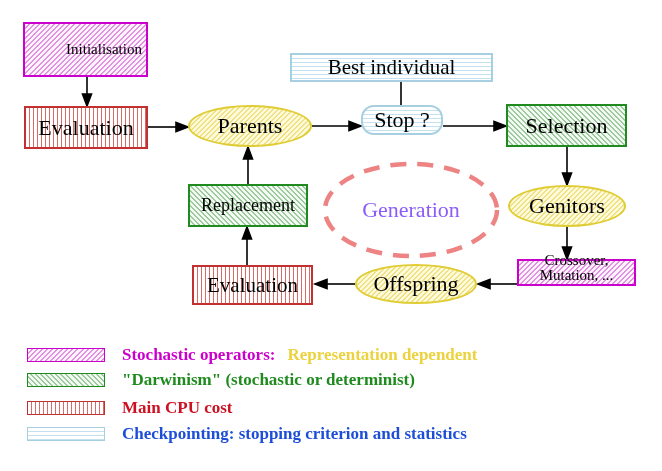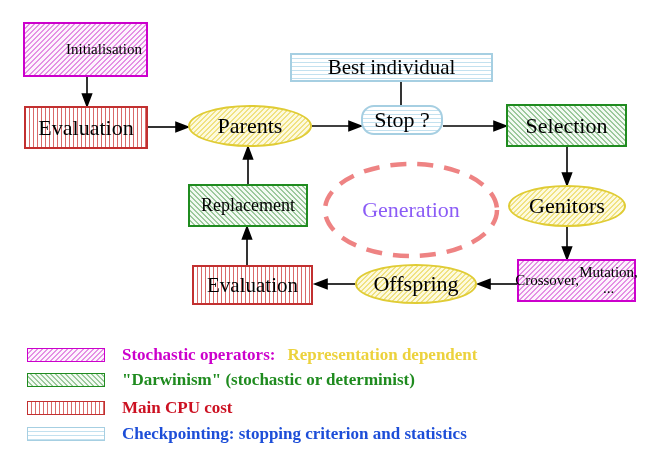--- a/index.html
+++ b/index.html
@@ -109,21 +109,21 @@
   </div>
 
   <div class="node hatch-green" style="left:506px;top:104px;width:121px;height:43px;font-size:22px;align-items:center;">
     <span>Selection</span>
   </div>
 
   <div class="node hatch-yellow ellipse" style="left:508px;top:185px;width:118px;height:42px;font-size:22px;">
     <span>Genitors</span>
   </div>
 
-  <div class="node hatch-magenta" style="left:517px;top:259px;width:119px;height:43px;font-size:15px;flex-direction:row;">
+  <div class="node hatch-magenta" style="left:517px;top:259px;width:119px;height:27px;font-size:15px;flex-direction:column;justify-content:flex-end;">
     <span>Crossover,</span>
     <span>Mutation, ...</span>
   </div>
 
   <div class="node hatch-yellow ellipse" style="left:355px;top:264px;width:122px;height:40px;font-size:22px;">
     <span>Offspring</span>
   </div>
 
   <div class="node hatch-red" style="left:192px;top:265px;width:121px;height:40px;font-size:21px;">
     <span>Evaluation</span>

